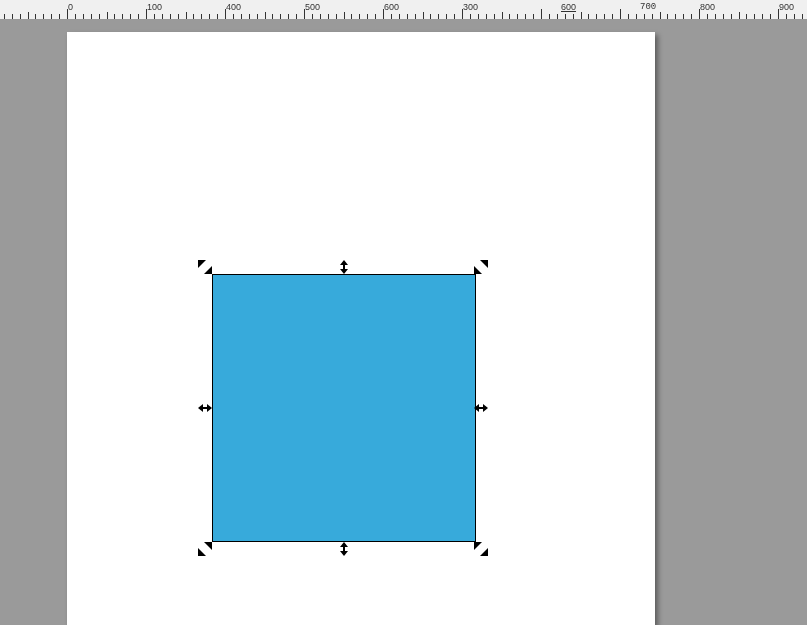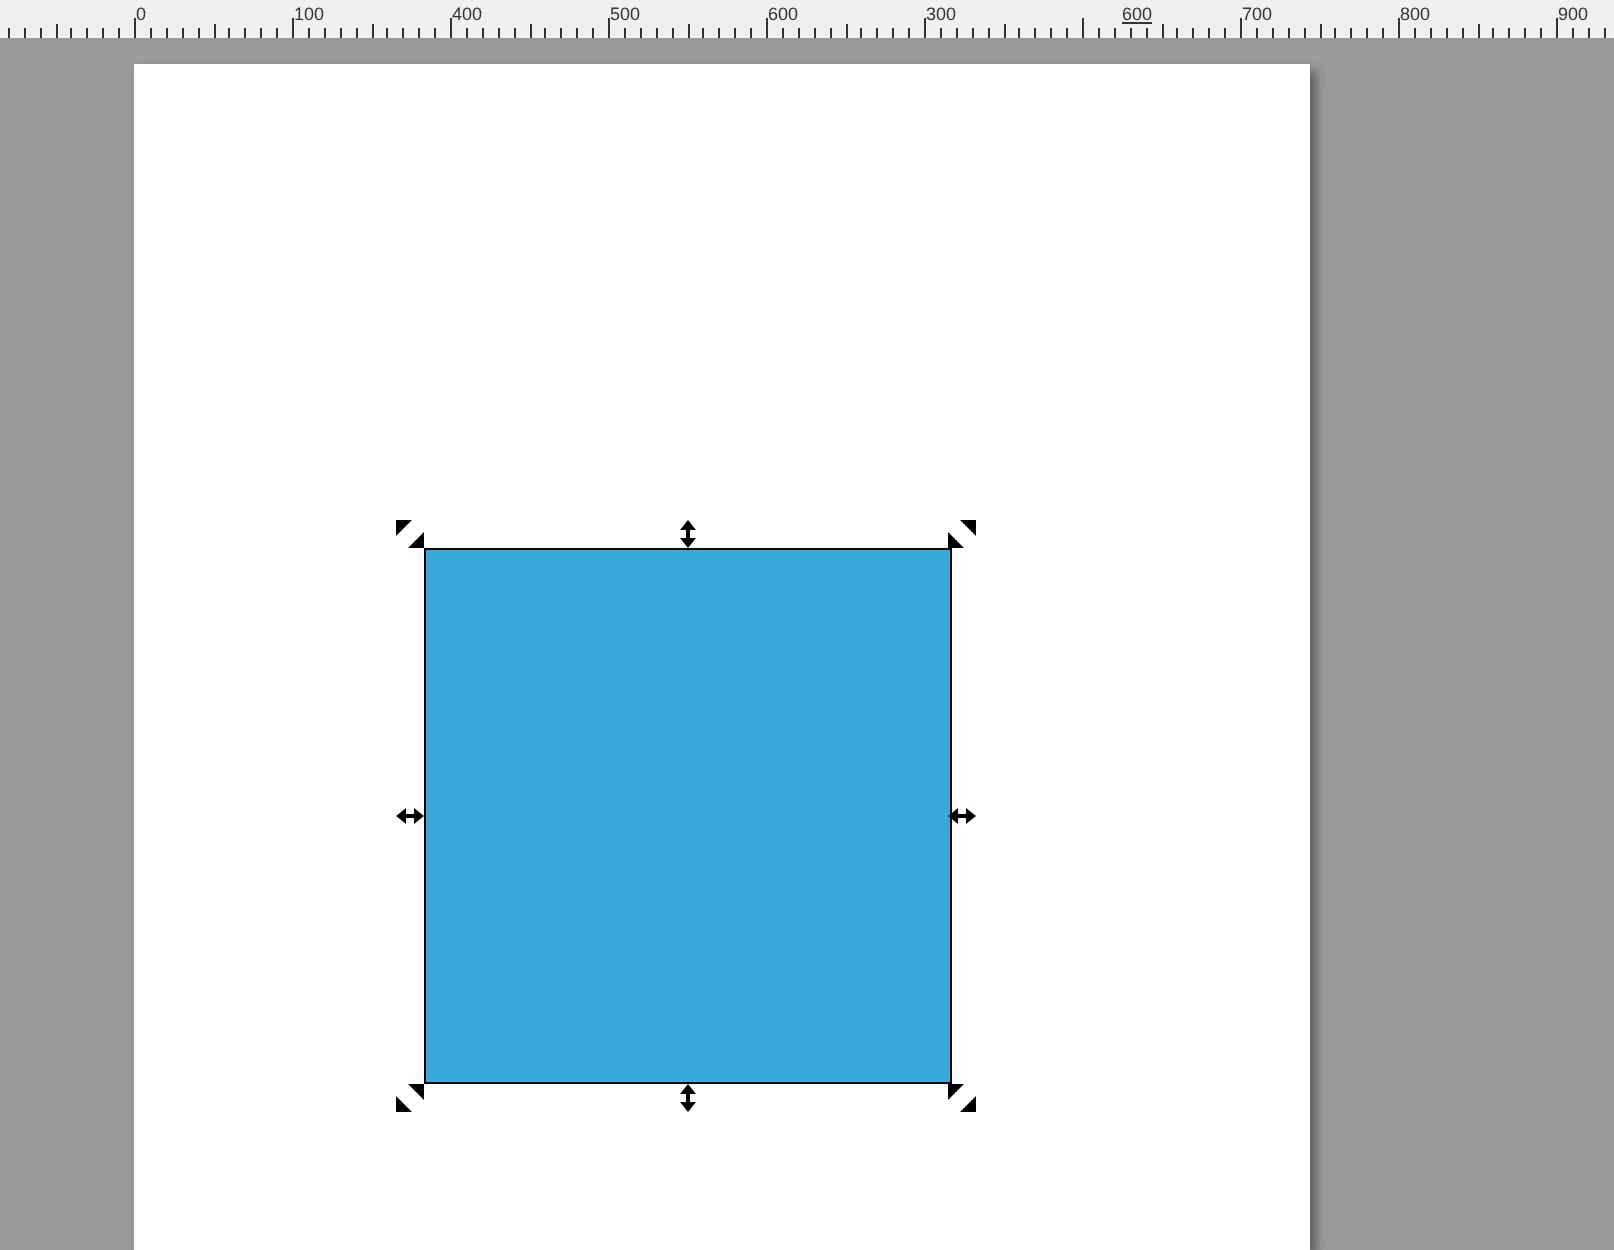--- a/index.html
+++ b/index.html
@@ -177,21 +177,21 @@
     <div class="ruler-tick major" style="left: 541px;"></div>
     <div class="ruler-tick minor" style="left: 548.9px;"></div>
     <div class="ruler-tick minor" style="left: 556.8px;"></div>
     <div class="ruler-tick minor" style="left: 564.7px;"></div>
     <div class="ruler-tick minor" style="left: 572.6px;"></div>
     <div class="ruler-tick minor" style="left: 580.5px; height: 7px;"></div>
     <div class="ruler-tick minor" style="left: 588.4px;"></div>
     <div class="ruler-tick minor" style="left: 596.3px;"></div>
     <div class="ruler-tick minor" style="left: 604.2px;"></div>
     <div class="ruler-tick minor" style="left: 612.1px;"></div>
-    <span class="ruler-label" style="left: 621px;">700</span>
+    <span class="ruler-label" style="left: 640px; font-family: Liberation Mono, monospace;">700</span>
     <div class="ruler-tick major" style="left: 620px;"></div>
     <div class="ruler-tick minor" style="left: 627.9px;"></div>
     <div class="ruler-tick minor" style="left: 635.8px;"></div>
     <div class="ruler-tick minor" style="left: 643.7px;"></div>
     <div class="ruler-tick minor" style="left: 651.6px;"></div>
     <div class="ruler-tick minor" style="left: 659.5px; height: 7px;"></div>
     <div class="ruler-tick minor" style="left: 667.4px;"></div>
     <div class="ruler-tick minor" style="left: 675.3px;"></div>
     <div class="ruler-tick minor" style="left: 683.2px;"></div>
     <div class="ruler-tick minor" style="left: 691.1px;"></div>

